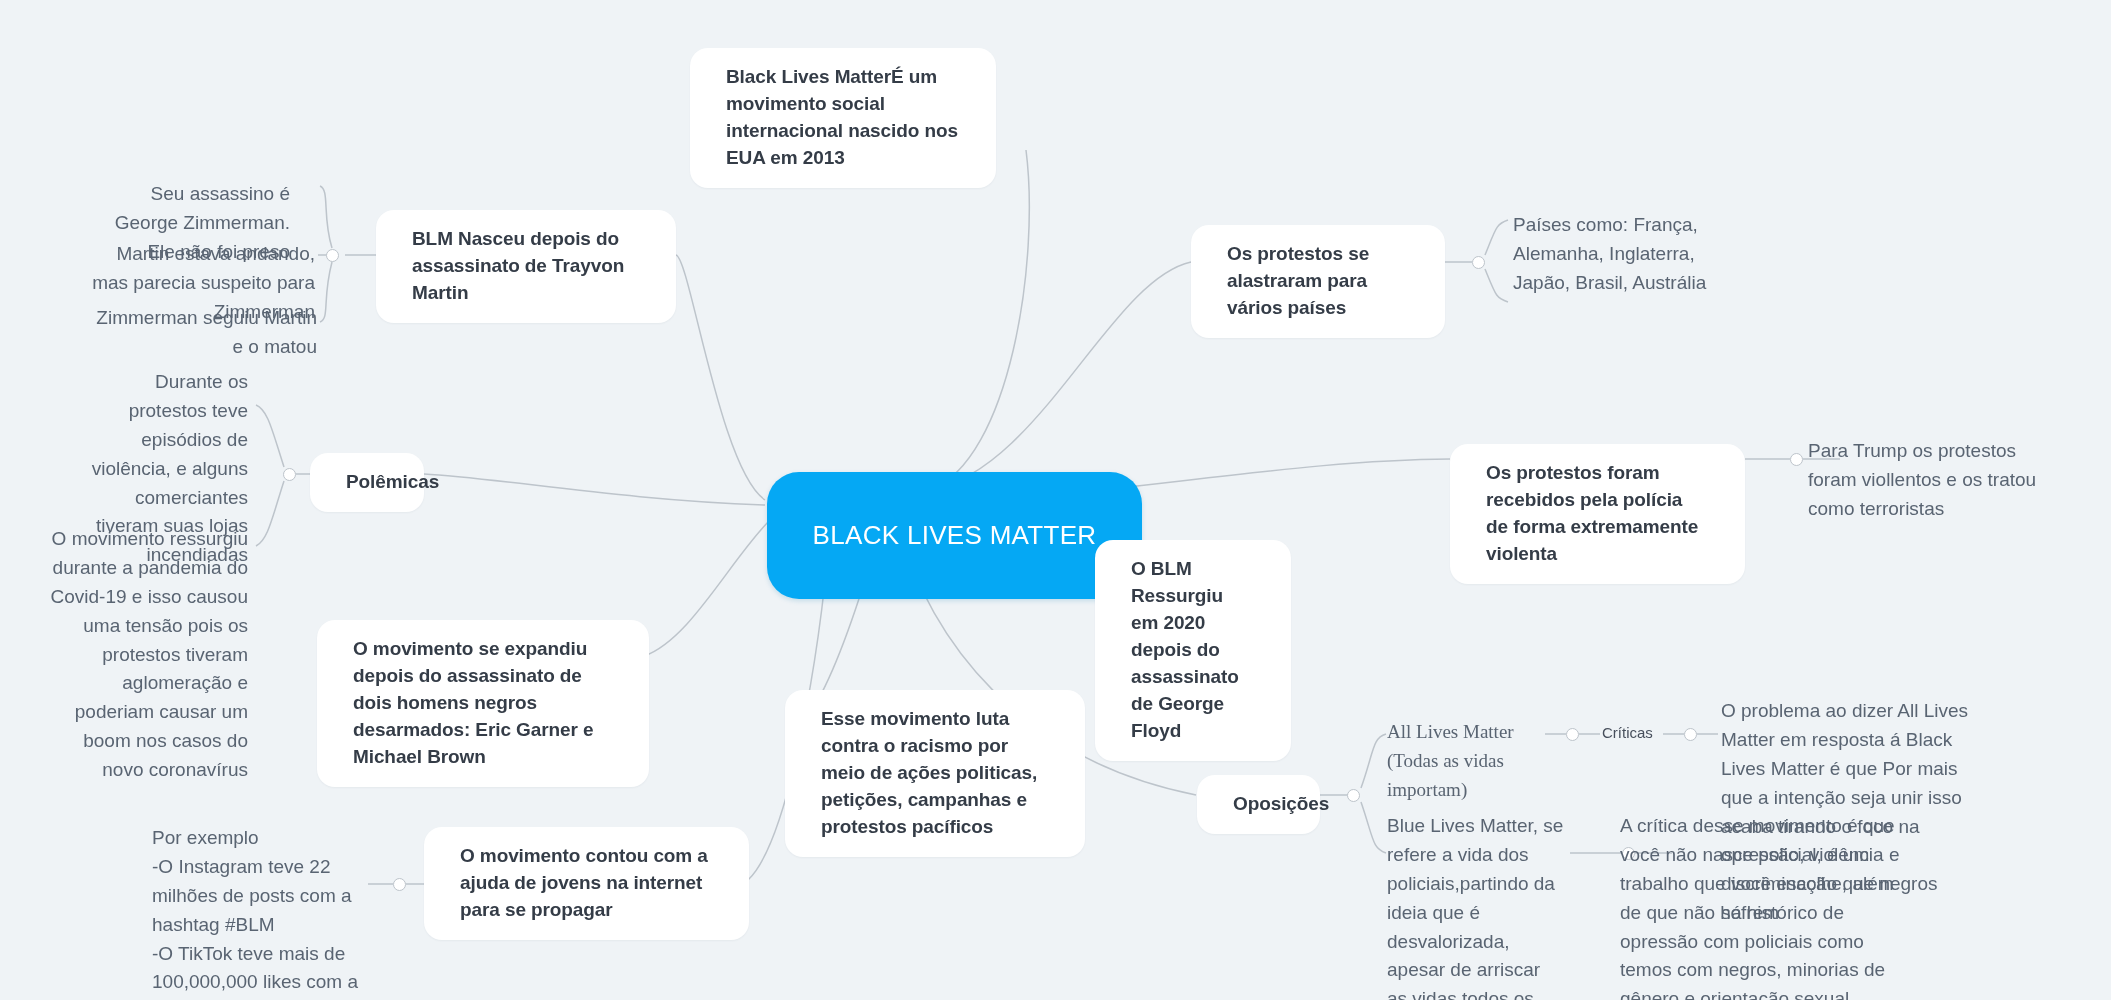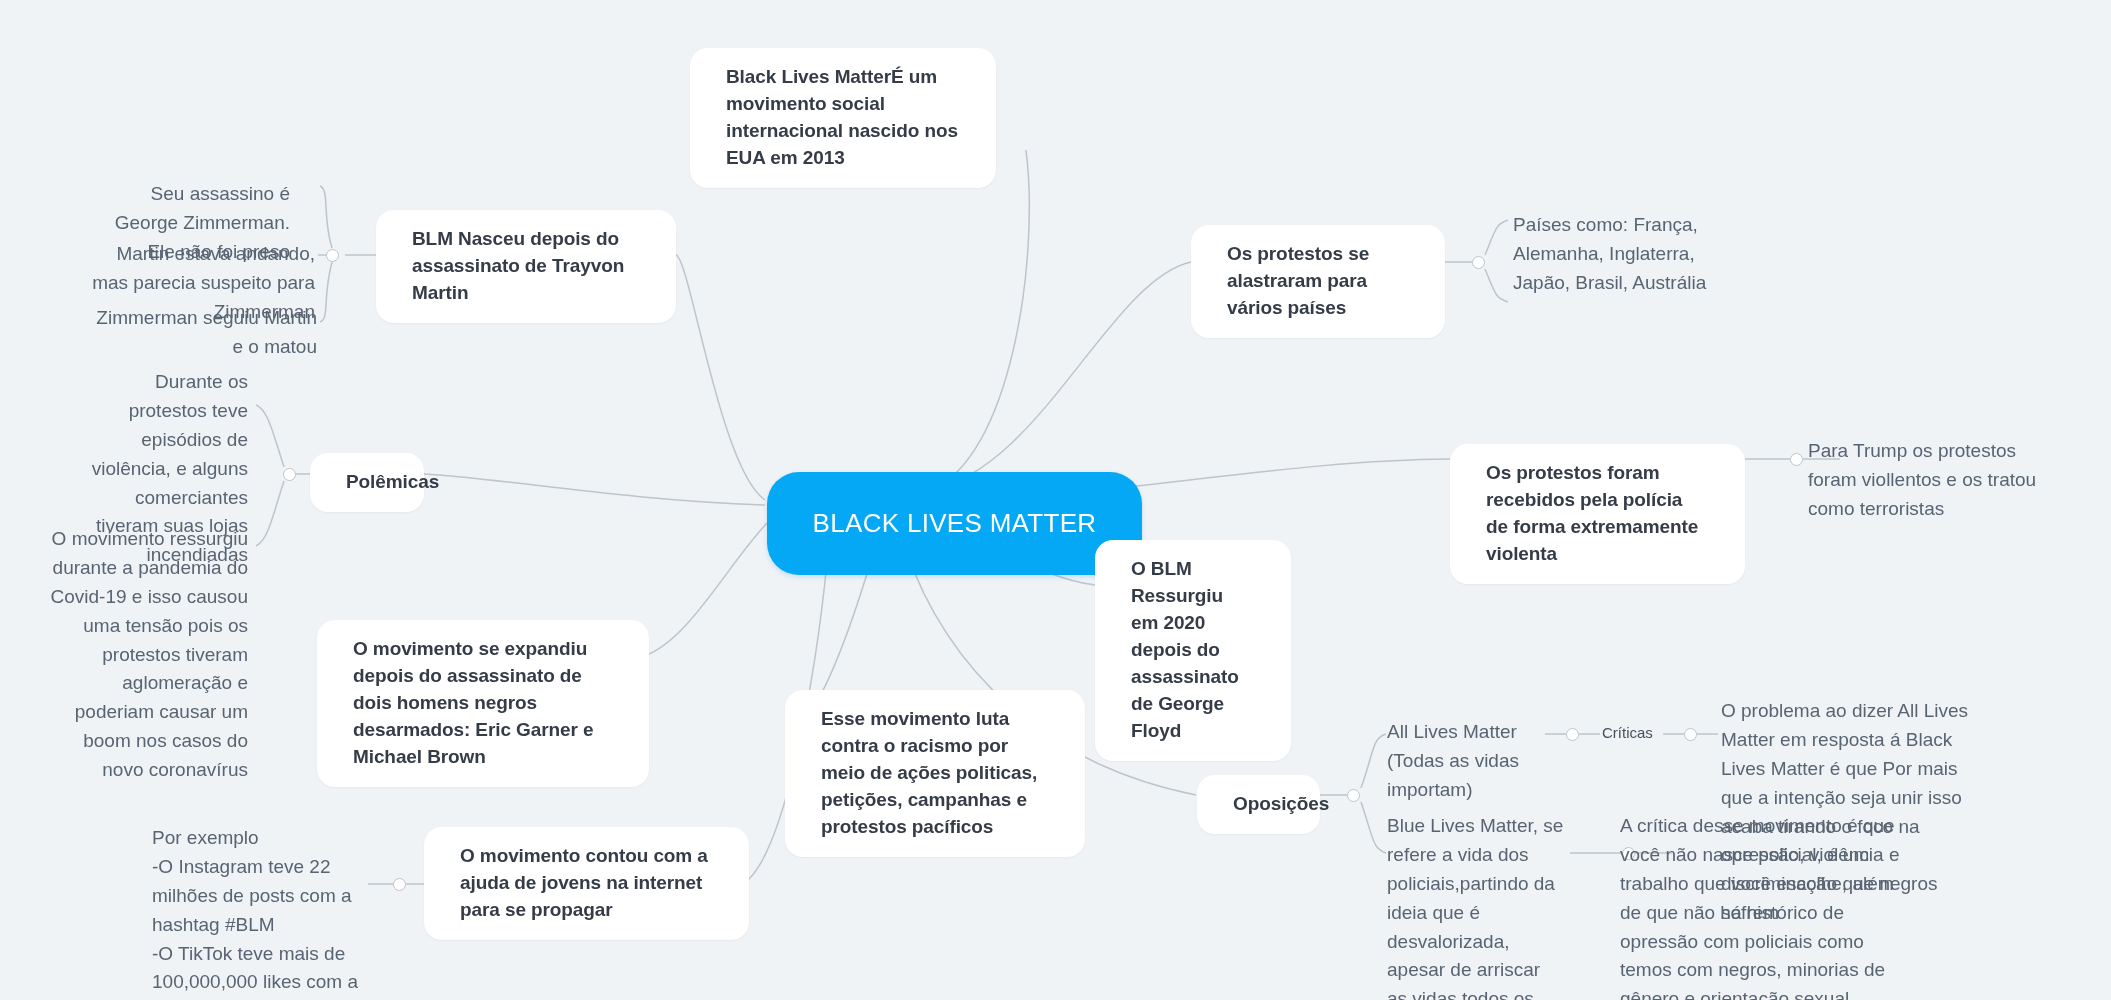--- a/index.html
+++ b/index.html
@@ -40,21 +40,21 @@
   }
   .node.lvl1 { font-size: 19px; }
   .root {
     position: absolute;
     background: #05a8f4;
     color: #ffffff;
     border-radius: 32px;
     font-size: 26px;
     font-weight: normal;
     letter-spacing: 0.3px;
-    padding: 20px 34px;
+    padding: 32px 34px;
     display: flex;
     align-items: center;
     justify-content: center;
     box-shadow: 0 2px 5px rgba(5,120,180,0.18);
   }
   .leaf {
     position: absolute;
     color: #596472;
     font-size: 19px;
     line-height: 1.52;
@@ -194,21 +194,21 @@
 
   <div class="node lvl1" style="left:1095px; top:540px; width:196px;">
     <span>O BLM Ressurgiu em 2020 depois do assassinato de George Floyd</span>
   </div>
 
   <div class="node lvl1" style="left:1197px; top:775px; width:123px; text-align:center;">
     <span>Oposições</span>
   </div>
   <div class="junction" style="left:1347px; top:789px;"></div>
 
-  <div class="leaf lt" style="left:1387px; top:718px; width:190px;">All Lives Matter
+  <div class="leaf lt" style="left:1387px; top:718px; width:190px;font-family:Liberation Serif, serif;">All Lives Matter
 (Todas as vidas importam)</div>
   <div class="junction" style="left:1566px; top:728px;"></div>
   <div class="mini" style="left:1602px; top:724px;">Críticas</div>
   <div class="junction" style="left:1684px; top:728px;"></div>
   <div class="leaf lt" style="left:1721px; top:697px; width:265px;">O problema ao dizer All Lives Matter em resposta á Black Lives Matter é que Por mais que a intenção seja unir isso acaba tirando o foco na opressão, violência e discriminação que negros sofrem</div>
 
   <div class="leaf lt" style="left:1387px; top:812px; width:178px;">Blue Lives Matter, se refere a vida dos policiais,partindo da ideia que é desvalorizada, apesar de arriscar as vidas todos os dias</div>
   <div class="junction" style="left:1622px; top:847px;"></div>
   <div class="leaf lt" style="left:1620px; top:812px; width:285px;">A crítica desse movimento é que você não nasce policial, é um trabalho que você escolhe, além de que não há histórico de opressão com policiais como temos com negros, minorias de gênero e orientação sexual</div>
 

